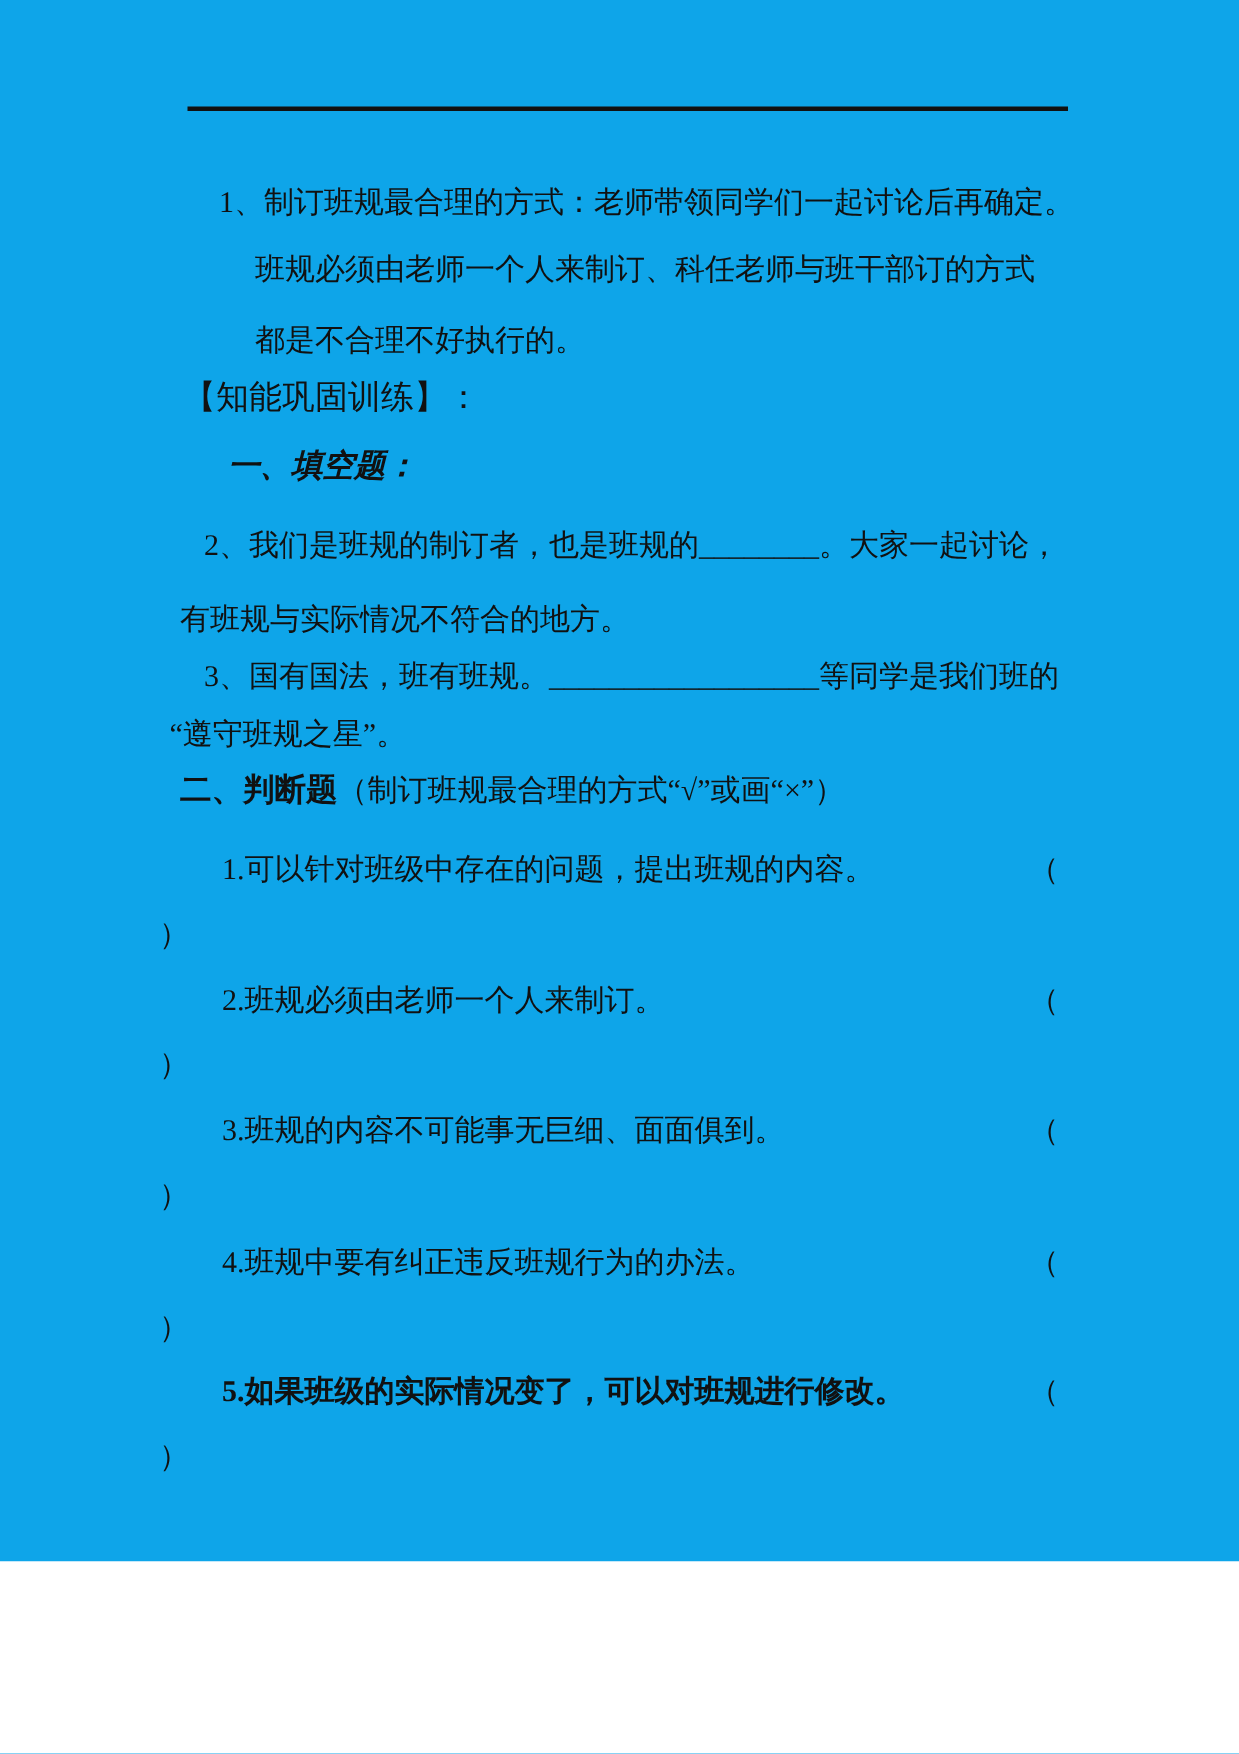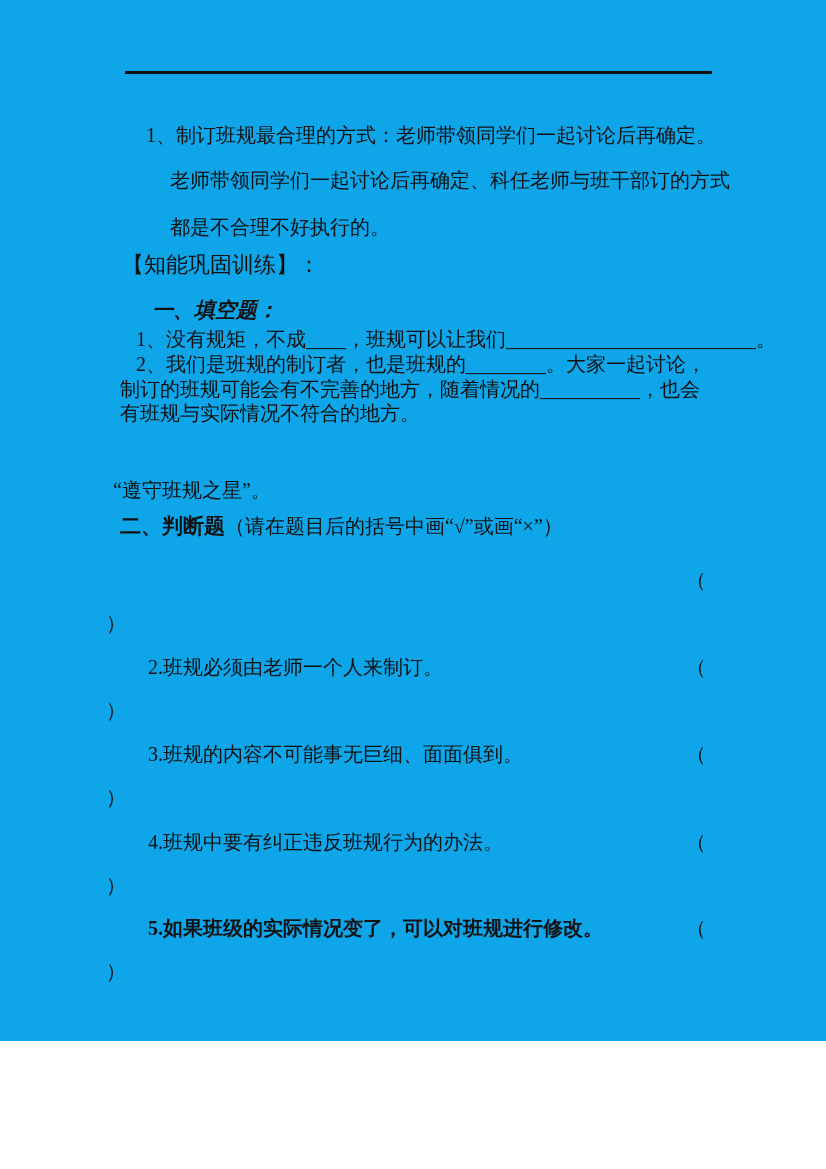--- a/index.html
+++ b/index.html
@@ -57,36 +57,36 @@
   }
 </style>
 </head>
 <body>
 
 <div class="page">
 
   <div class="header-rule"></div>
 
   <div class="line" style="left:146px; top:123px;">1、制订班规最合理的方式：老师带领同学们一起讨论后再确定。</div>
-  <div class="line" style="left:170px; top:168px;">老师带领同学们一起讨论后再确定、科任老师与班干部订的方式</div>
+  <div class="line" style="left:170px; top:168px;">班规必须由老师一个人来制订、科任老师与班干部订的方式</div>
   <div class="line" style="left:170px; top:215px;">都是不合理不好执行的。</div>
 
   <div class="line bold-heading" style="left:122px; top:252px;">【知能巩固训练】：</div>
 
   <div class="line sub-heading" style="left:152px; top:298px;">一、填空题：</div>
-  <div class="line" style="left:136px; top:327px;">1、没有规矩，不成____，班规可以让我们_________________________。</div>
   <div class="line" style="left:136px; top:352px;">2、我们是班规的制订者，也是班规的________。大家一起讨论，</div>
-  <div class="line" style="left:120px; top:377px;">制订的班规可能会有不完善的地方，随着情况的__________，也会</div>
   <div class="line" style="left:120px; top:401px;">有班规与实际情况不符合的地方。</div>
+  <div class="line" style="left:136px; top:439px;">3、国有国法，班有班规。__________________等同学是我们班的</div>
   <div class="line" style="left:113px; top:478px;">“遵守班规之星”。</div>
 
   <div class="line judge-heading" style="left:120px; top:514px;">
-    <span class="bold-part">二、判断题</span><span class="rest-part">（请在题目后的括号中画“√”或画“×”）</span>
+    <span class="bold-part">二、判断题</span><span class="rest-part">（制订班规最合理的方式“√”或画“×”）</span>
   </div>
 
+  <div class="line" style="left:148px; top:568px;">1.可以针对班级中存在的问题，提出班规的内容。</div>
   <span class="paren" style="left:686px; top:568px;">（</span>
   <div class="line" style="left:106px; top:611px;">）</div>
 
   <div class="line" style="left:148px; top:655px;">2.班规必须由老师一个人来制订。</div>
   <span class="paren" style="left:686px; top:655px;">（</span>
   <div class="line" style="left:106px; top:698px;">）</div>
 
   <div class="line" style="left:148px; top:742px;">3.班规的内容不可能事无巨细、面面俱到。</div>
   <span class="paren" style="left:686px; top:742px;">（</span>
   <div class="line" style="left:106px; top:785px;">）</div>

